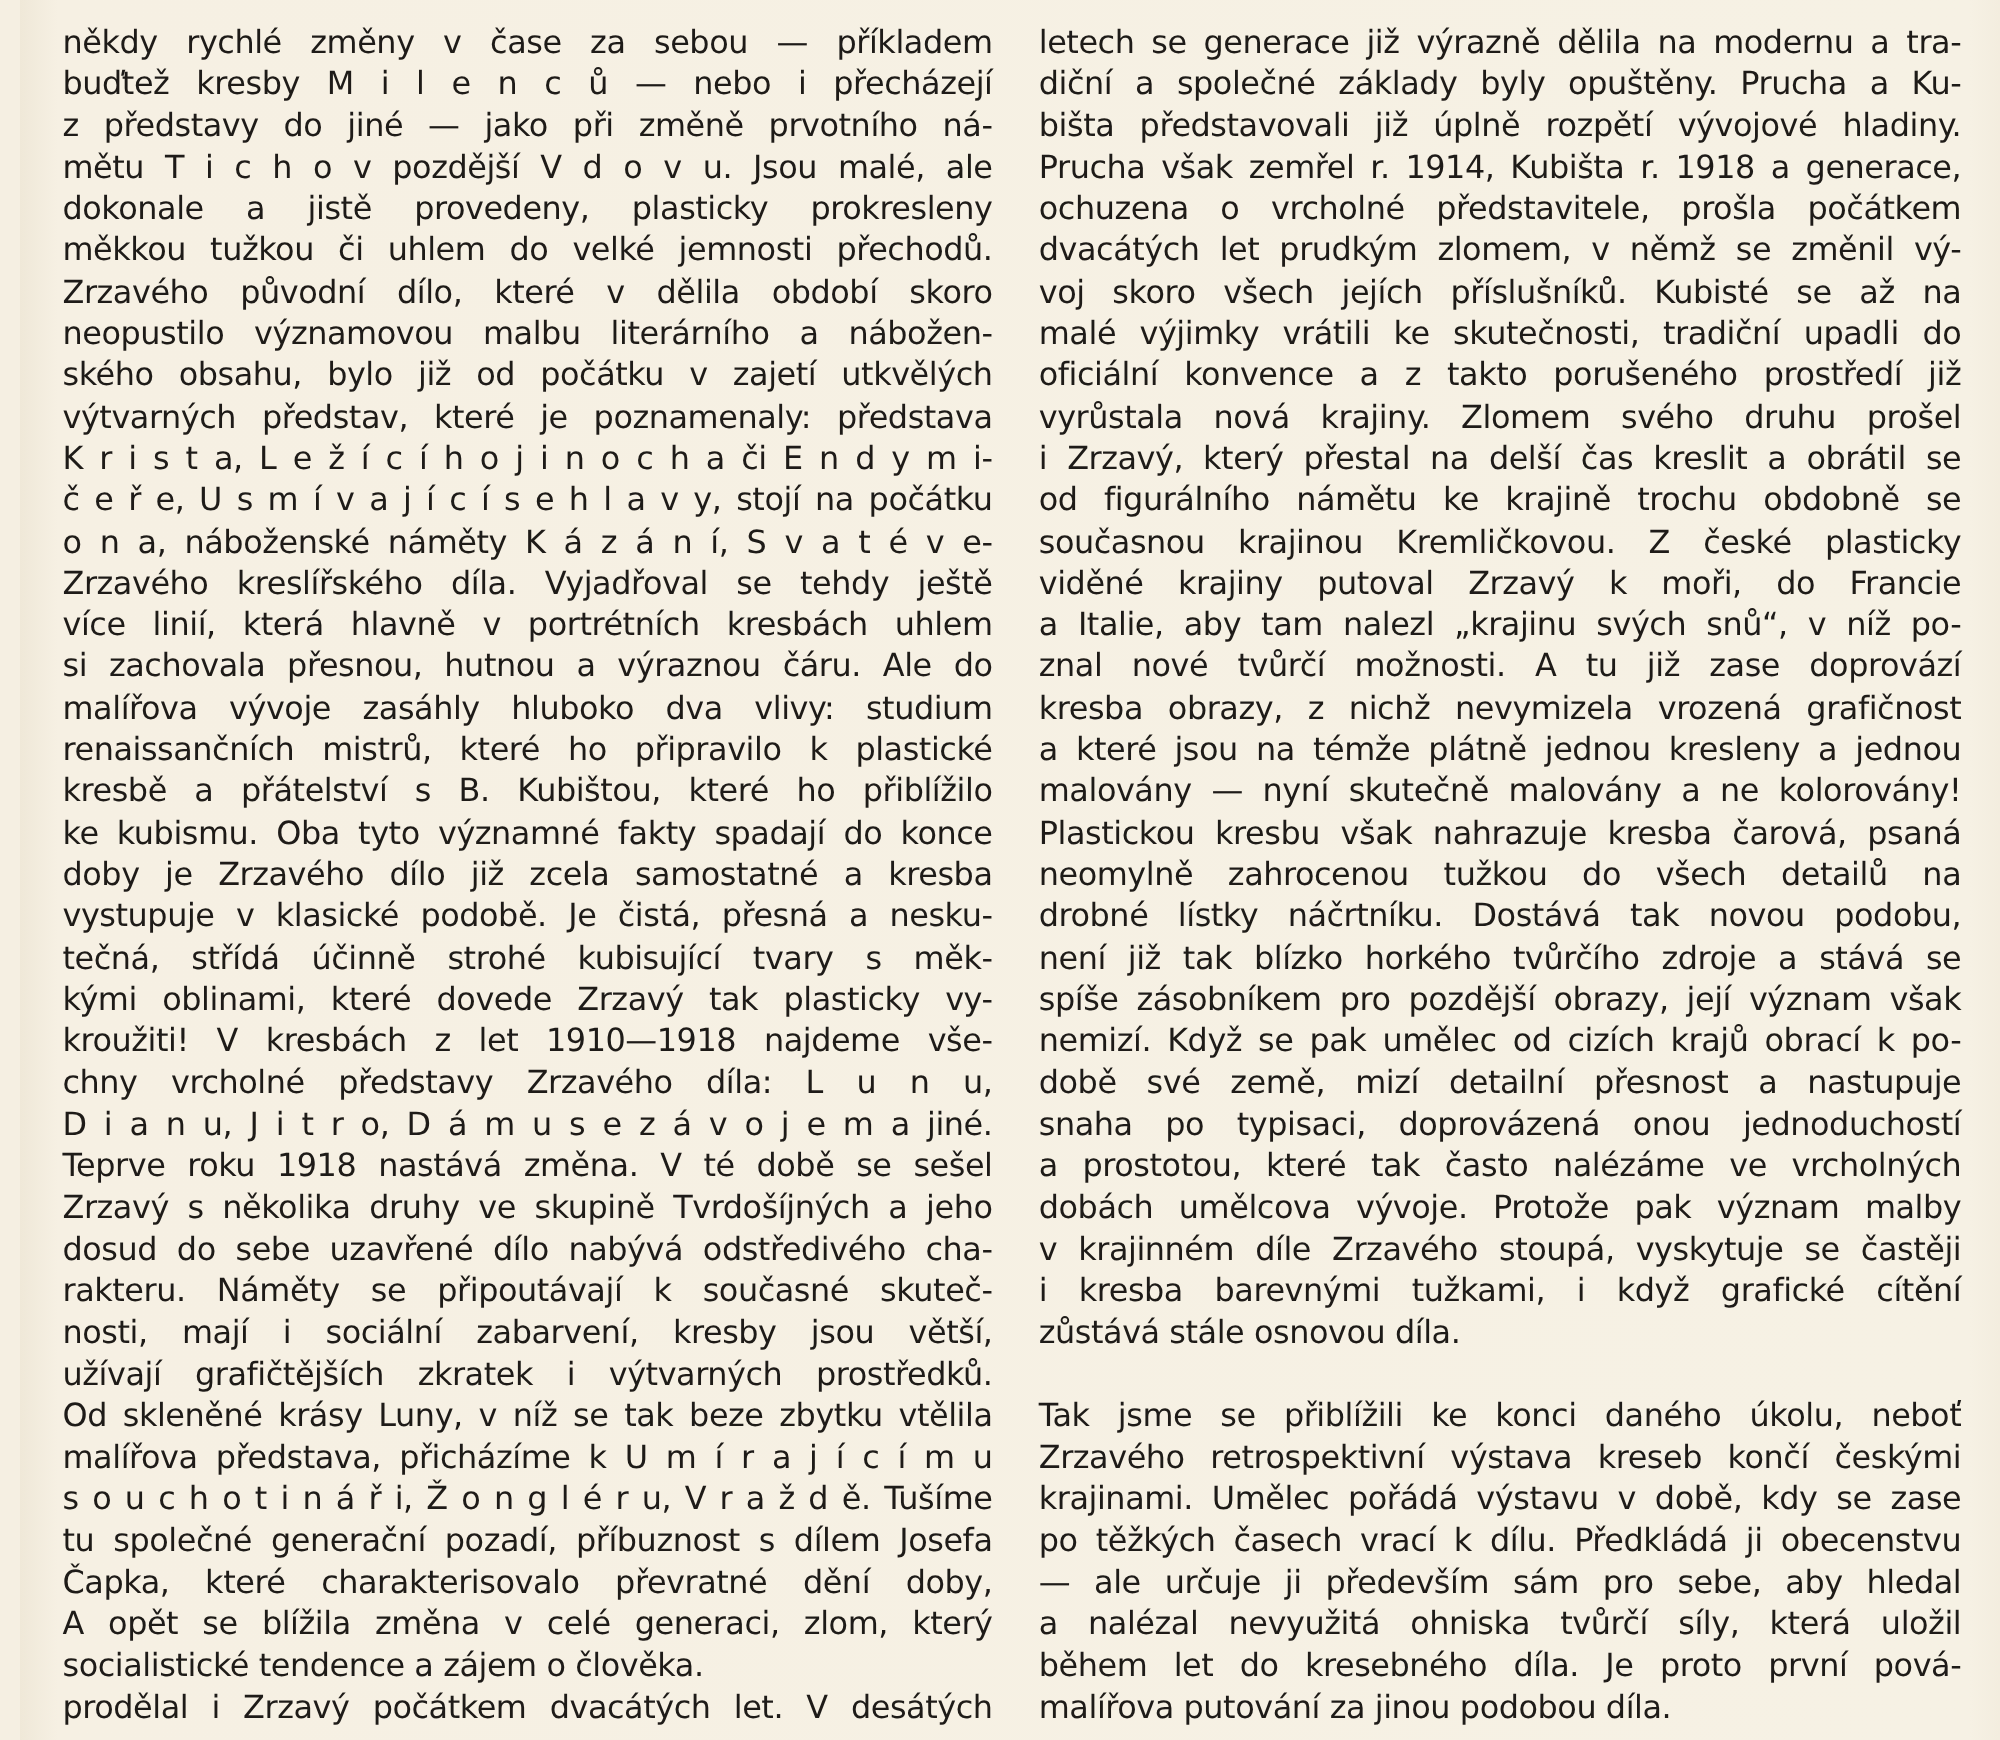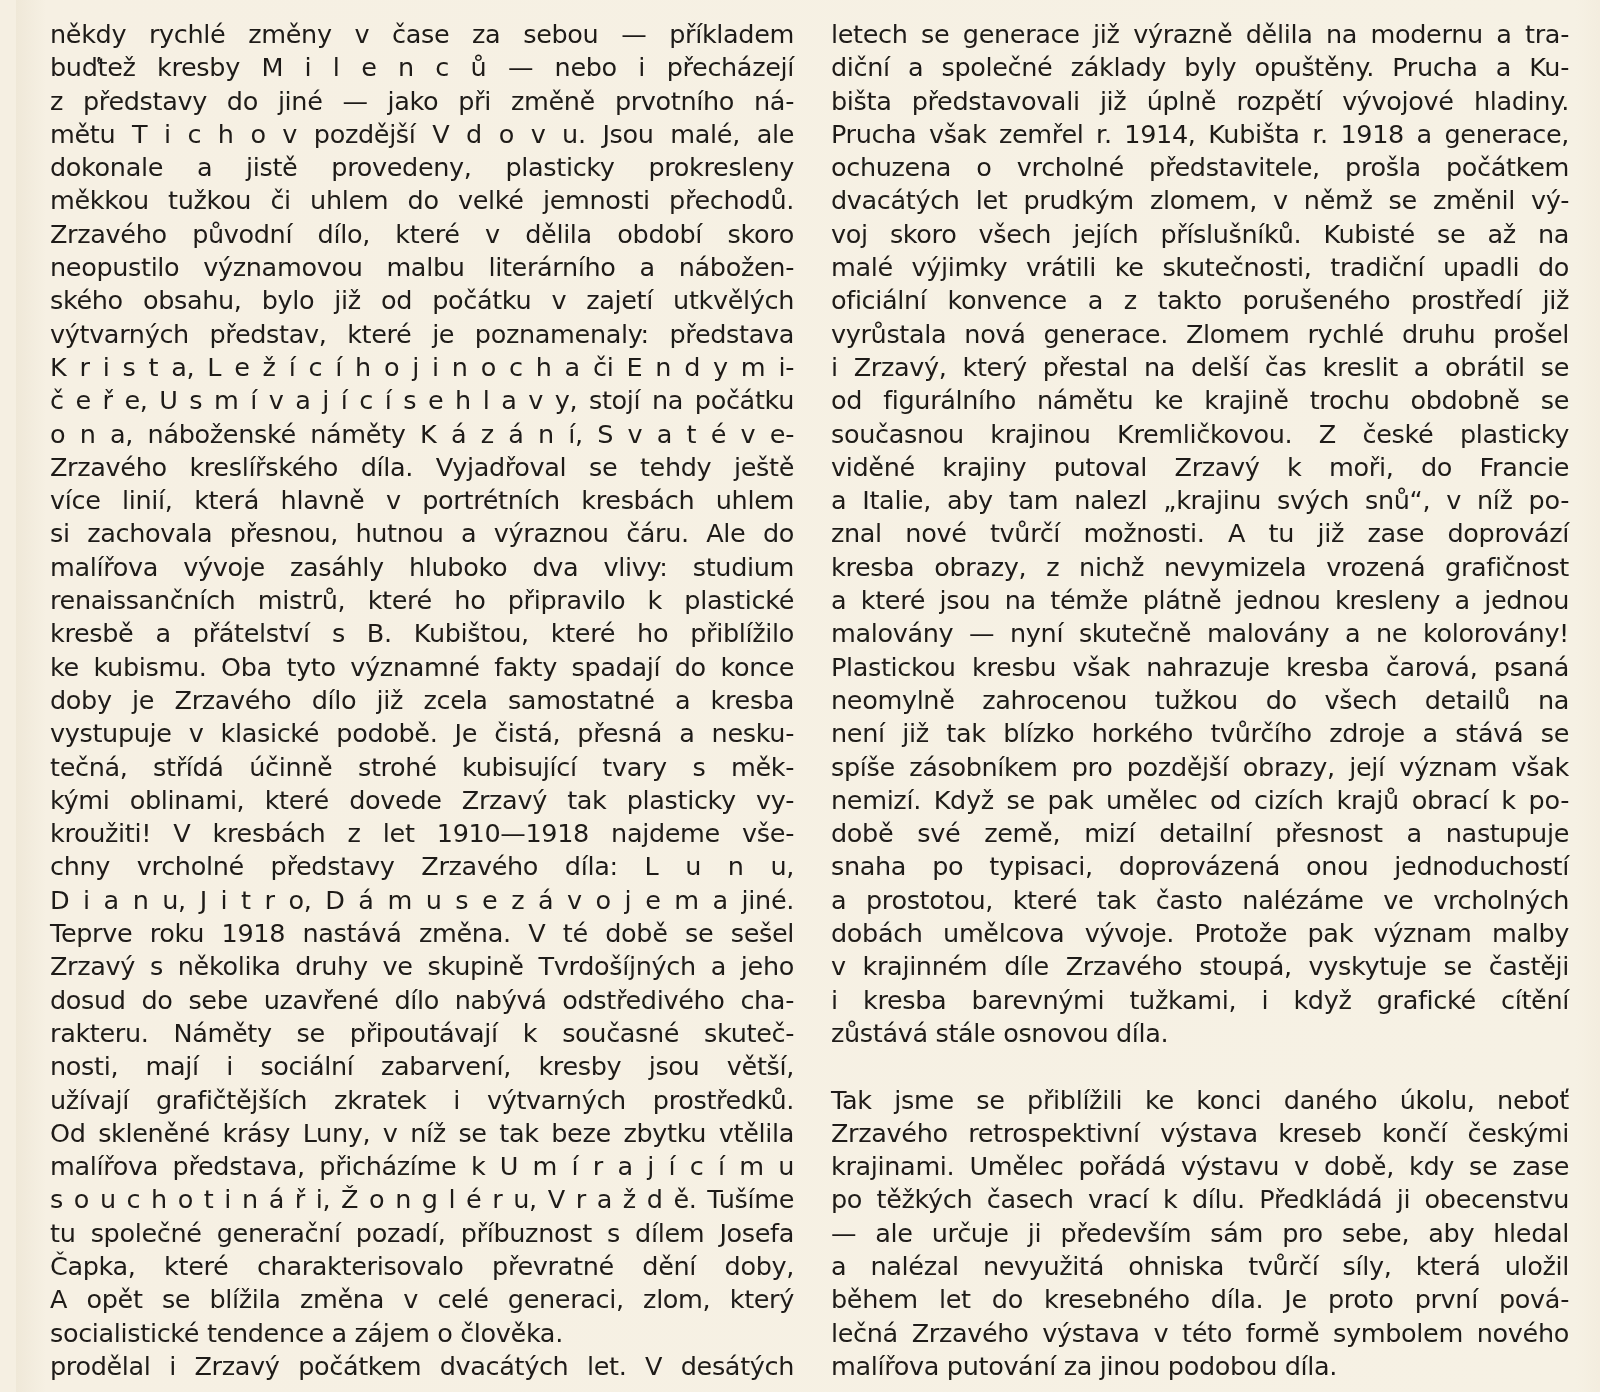--- a/index.html
+++ b/index.html
@@ -106,50 +106,50 @@
     <div>
       <span class="line">letech se generace již výrazně dělila na modernu a tra-</span>
       <span class="line">diční a společné základy byly opuštěny. Prucha a Ku-</span>
       <span class="line">bišta představovali již úplně rozpětí vývojové hladiny.</span>
       <span class="line">Prucha však zemřel r. 1914, Kubišta r. 1918 a generace,</span>
       <span class="line">ochuzena o vrcholné představitele, prošla počátkem</span>
       <span class="line">dvacátých let prudkým zlomem, v němž se změnil vý-</span>
       <span class="line">voj skoro všech jejích příslušníků. Kubisté se až na</span>
       <span class="line">malé výjimky vrátili ke skutečnosti, tradiční upadli do</span>
       <span class="line">oficiální konvence a z takto porušeného prostředí již</span>
-      <span class="line">vyrůstala nová generace. Zlomem rychlé druhu prošel</span>
+      <span class="line">vyrůstala nová krajiny. Zlomem svého druhu prošel</span>
       <span class="line">i Zrzavý, který přestal na delší čas kreslit a obrátil se</span>
       <span class="line">od figurálního námětu ke krajině trochu obdobně se</span>
       <span class="line">současnou krajinou Kremličkovou. Z české plasticky</span>
       <span class="line">viděné krajiny putoval Zrzavý k moři, do Francie</span>
       <span class="line">a Italie, aby tam nalezl „krajinu svých snů“, v níž po-</span>
       <span class="line">znal nové tvůrčí možnosti. A tu již zase doprovází</span>
       <span class="line">kresba obrazy, z nichž nevymizela vrozená grafičnost</span>
       <span class="line">a které jsou na témže plátně jednou kresleny a jednou</span>
       <span class="line">malovány — nyní skutečně malovány a ne kolorovány!</span>
       <span class="line">Plastickou kresbu však nahrazuje kresba čarová, psaná</span>
       <span class="line">neomylně zahrocenou tužkou do všech detailů na</span>
+      <span class="line">drobné lístky náčrtníku. Dostává tak novou podobu,</span>
       <span class="line">není již tak blízko horkého tvůrčího zdroje a stává se</span>
       <span class="line">spíše zásobníkem pro pozdější obrazy, její význam však</span>
       <span class="line">nemizí. Když se pak umělec od cizích krajů obrací k po-</span>
       <span class="line">době své země, mizí detailní přesnost a nastupuje</span>
       <span class="line">snaha po typisaci, doprovázená onou jednoduchostí</span>
       <span class="line">a prostotou, které tak často nalézáme ve vrcholných</span>
       <span class="line">dobách umělcova vývoje. Protože pak význam malby</span>
       <span class="line">v krajinném díle Zrzavého stoupá, vyskytuje se častěji</span>
       <span class="line">i kresba barevnými tužkami, i když grafické cítění</span>
       <span class="line last">zůstává stále osnovou díla.</span>
     </div>
     <span class="gap"></span>
     <div>
       <span class="line">Tak jsme se přiblížili ke konci daného úkolu, neboť</span>
       <span class="line">Zrzavého retrospektivní výstava kreseb končí českými</span>
       <span class="line">krajinami. Umělec pořádá výstavu v době, kdy se zase</span>
       <span class="line">po těžkých časech vrací k dílu. Předkládá ji obecenstvu</span>
       <span class="line">— ale určuje ji především sám pro sebe, aby hledal</span>
       <span class="line">a nalézal nevyužitá ohniska tvůrčí síly, která uložil</span>
       <span class="line">během let do kresebného díla. Je proto první pová-</span>
-      <span class="line">lečná Zrzavého výstava v této formě symbolem nového</span>
       <span class="line last">malířova putování za jinou podobou díla.</span>
     </div>
   </div>
 
 </div>
 
 </body></html>

